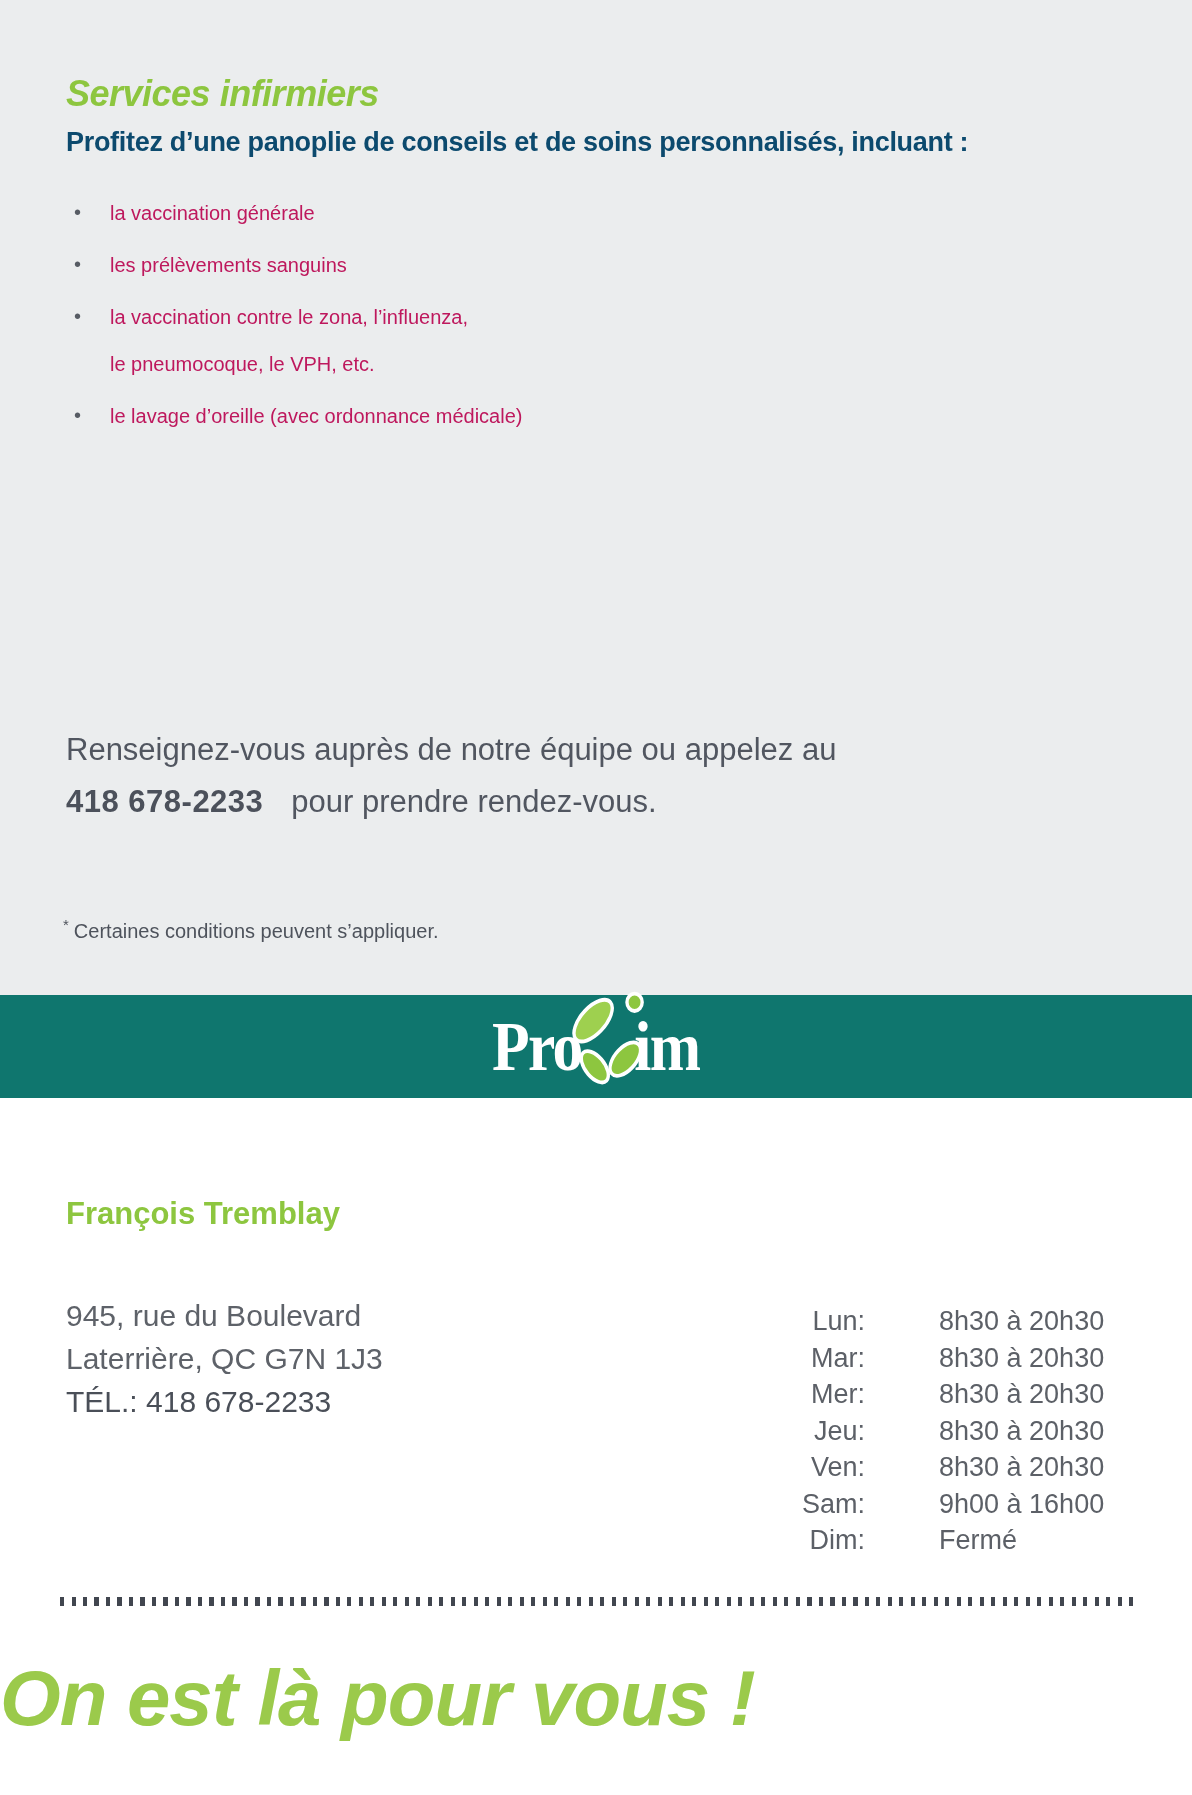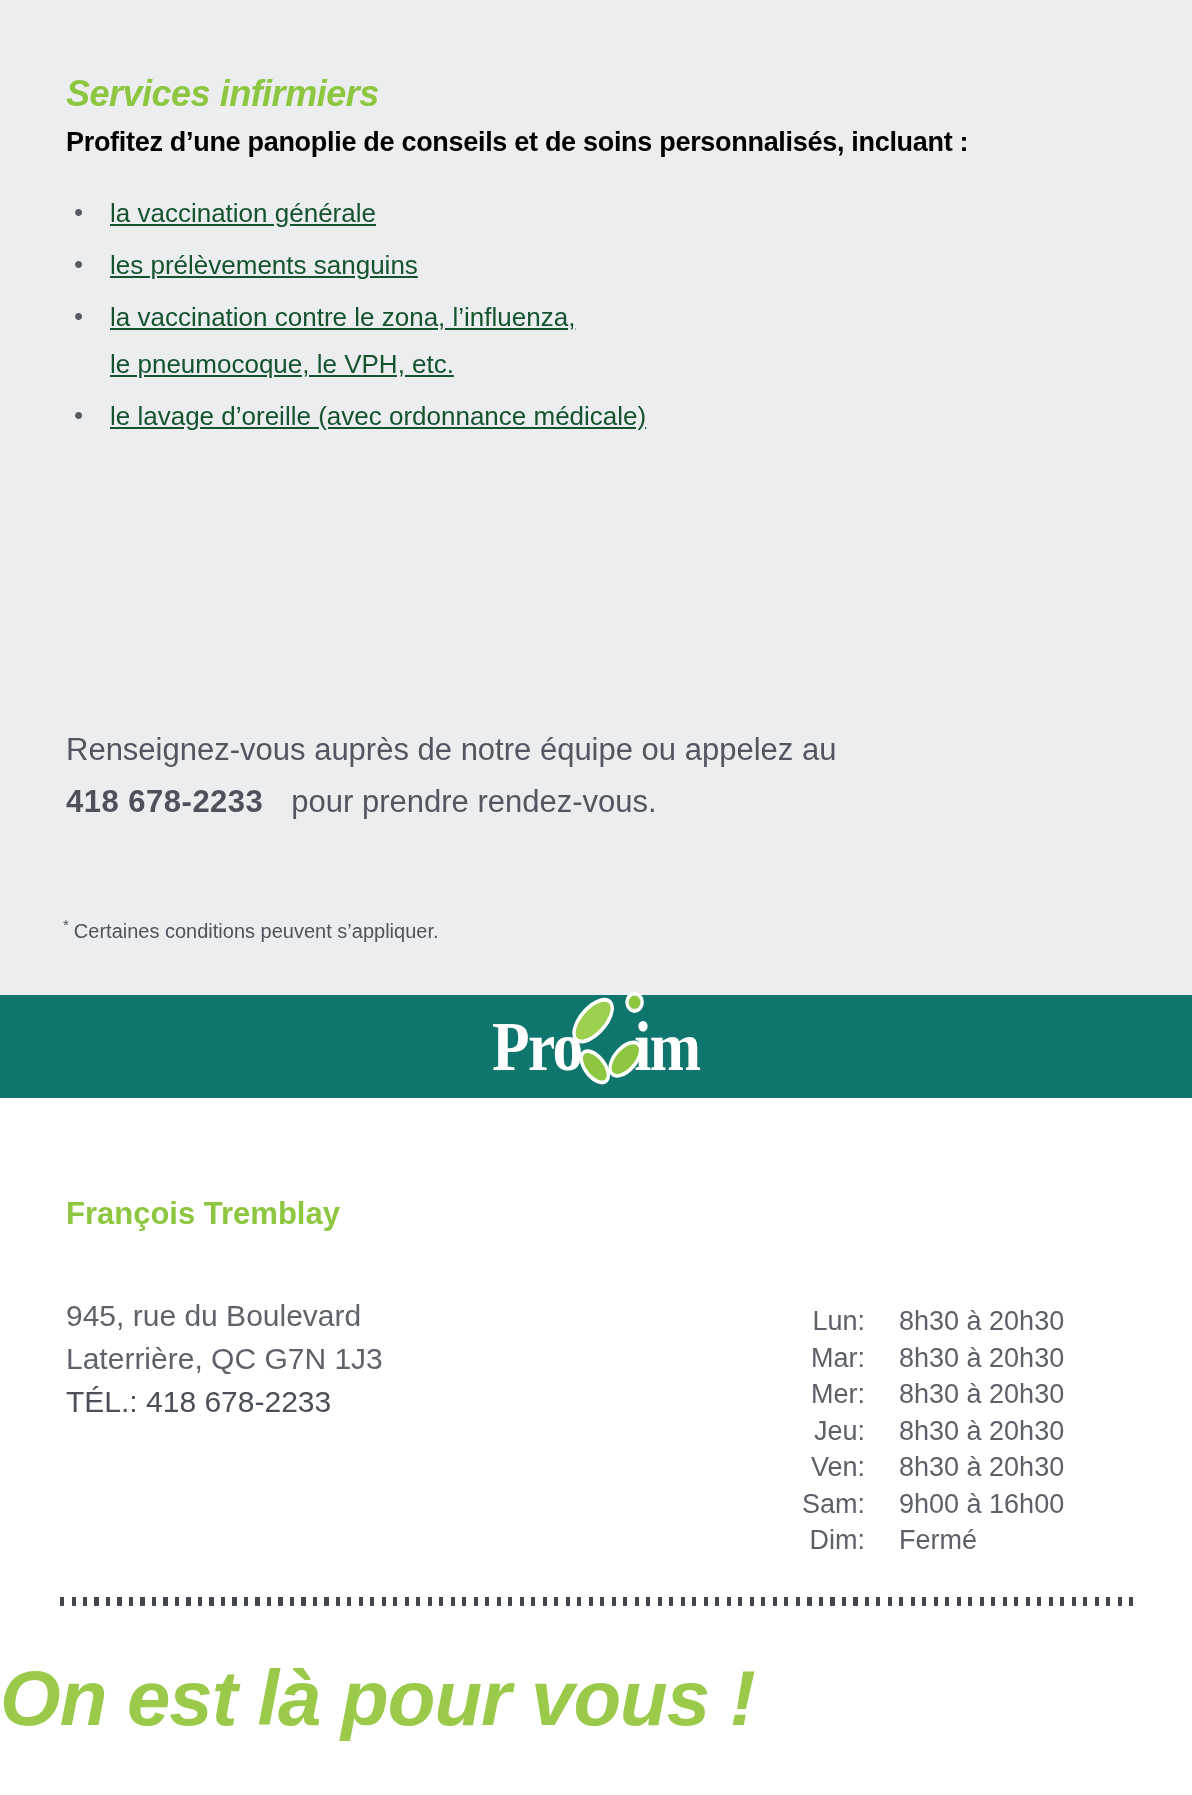--- a/index.html
+++ b/index.html
@@ -11,27 +11,27 @@
   }
   
   .top-panel { position:absolute; left:0; top:0; width:1192px; height:995px; background:#ebedee; }
   .services-title {
     position:absolute; left:66px; top:72px;
     font-size:36px; line-height:44px; font-weight:700; font-style:italic;
     color:#8dc63f; letter-spacing:-0.5px;
   }
   .services-intro {
     position:absolute; left:66px; top:127px;
-    font-size:27px; font-weight:700; color:#000000;
+    font-size:27px; font-weight:700; color:#0c4a6e;
     white-space:nowrap; letter-spacing:-0.3px;
   }
   .bullet-list { position:absolute; left:66px; top:190px; list-style:none; }
   .bullet-list li {
     position:relative; padding-left:44px; max-width:700px;
-    font-size:26px; line-height:47px; color:#14532d; margin-bottom:5px;text-decoration:underline;
+    font-size:20px; line-height:47px; color:#be185d; margin-bottom:5px;
   }
   .bullet-list li::before { content:"\2022"; position:absolute; left:8px; top:-1px; color:#575c64; }
   .bullet-line { display:block; }
   
   .cta { position:absolute; left:66px; top:724px; font-size:31px; line-height:52px; color:#515660; }
   .cta .cta-line { display:block; }
   .cta .phone { font-weight:700; color:#4c515b; letter-spacing:0.5px; }
   .cta .rest { margin-left:28px; }
   
   .footnote { position:absolute; left:63px; top:916px; font-size:20px; color:#4e535c; }
@@ -46,21 +46,21 @@
     font-family:"Liberation Serif", serif; font-weight:700;
     font-size:70px; color:#ffffff; letter-spacing:-2px;
   }
   .proxim-logo .x-wrap { margin:0 -20px 0 -16px; transform:translateY(-2px); }
   
   .owner-name { position:absolute; left:66px; top:1196px; font-size:31px; font-weight:700; color:#8dc63f; }
   .address-block { position:absolute; left:66px; top:1294px; font-size:30px; line-height:43px; color:#5e6269; }
   .address-block .addr-line { display:block; }
   .address-block .tel-line { display:block; font-weight:400; color:#4a4f58; }
   .hours-table { position:absolute; left:735px; top:1303px; }
-  .hours-row { display:flex; line-height:36.5px; font-size:27px; color:#5c6067; }
+  .hours-row { display:flex; line-height:36.5px; font-size:27px; color:#5c6067;gap:40px; }
   .hours-row .day { width:130px; text-align:right; }
   .hours-row .time { margin-left:34px; }
   .dotted-divider {
     position:absolute; left:60px; top:1597px; width:1076px; height:9px;
     background:repeating-linear-gradient(90deg, #41464f 0 4px, transparent 4px 11.5px);
   }
   .slogan {
     position:absolute; left:0; top:1646px; width:1192px; 
     font-size:78px; line-height:1.35; font-weight:700; font-style:italic;
     color:#9bca4b; letter-spacing:-1px;

